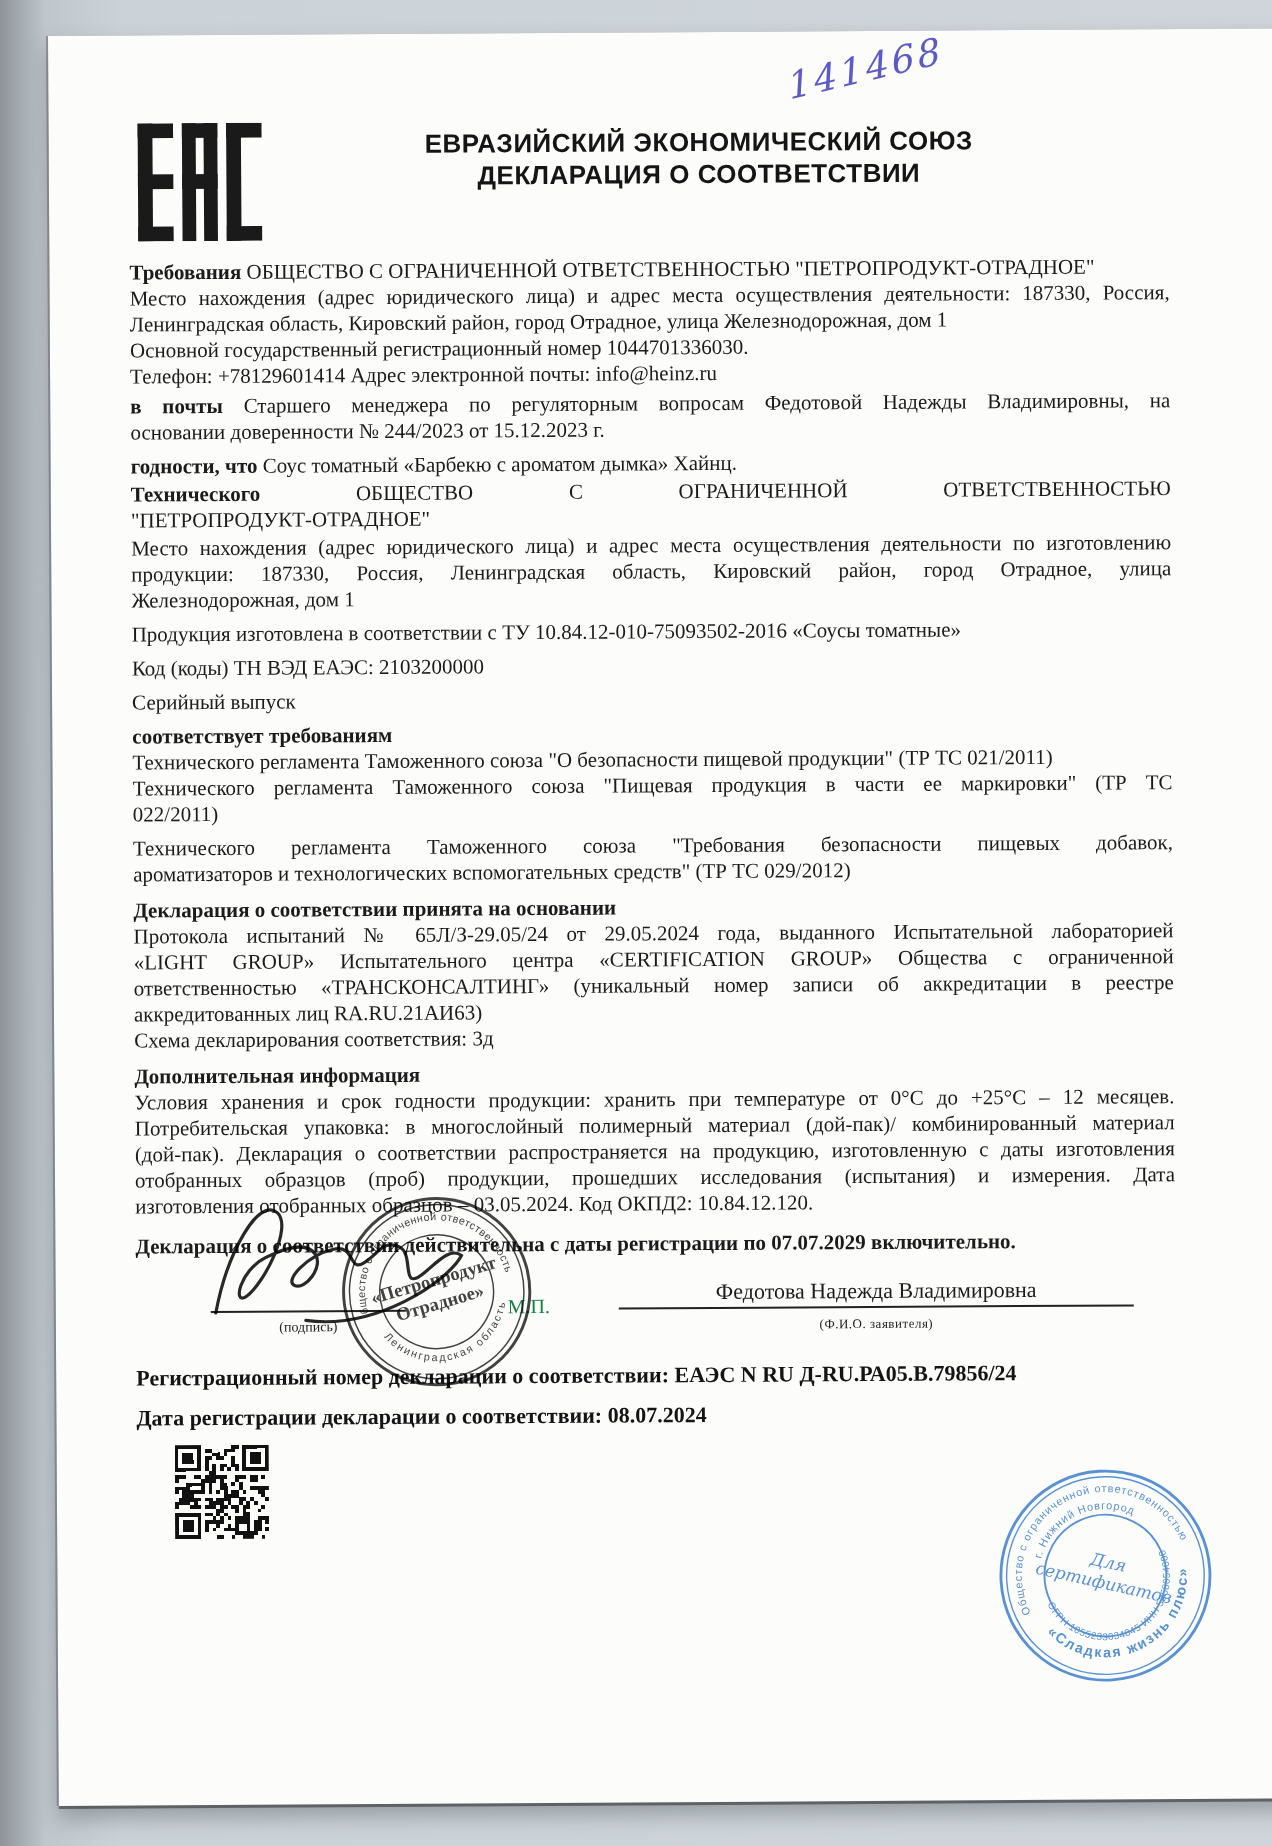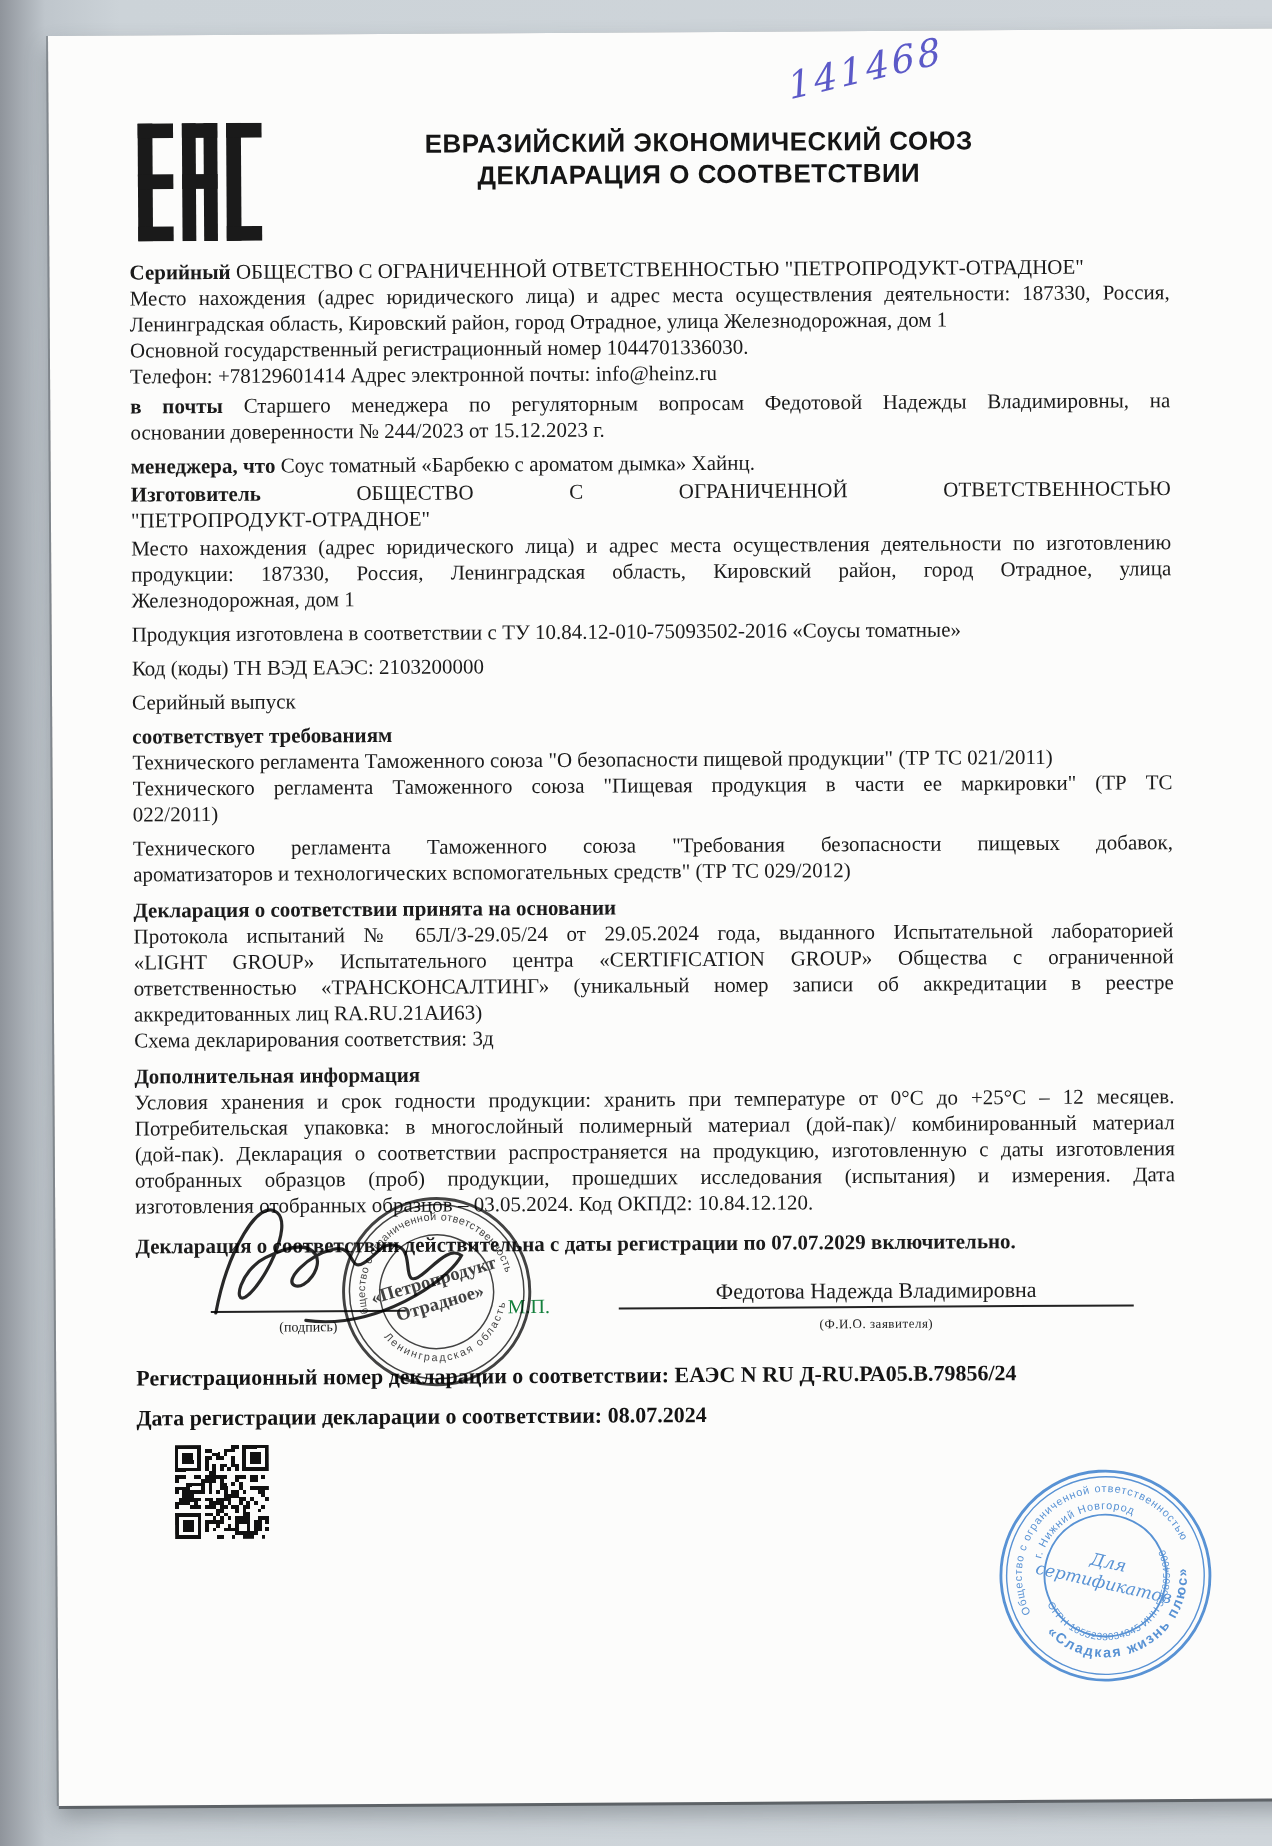--- a/index.html
+++ b/index.html
@@ -61,29 +61,29 @@
       </g>
     </svg>
 
     <div class="title">
       <div>ЕВРАЗИЙСКИЙ ЭКОНОМИЧЕСКИЙ СОЮЗ</div>
       <div>ДЕКЛАРАЦИЯ О СООТВЕТСТВИИ</div>
     </div>
 
     <div class="bodycol">
       <div id="body-lines">
-          <div class="ln"><b>Серийный</b> ОБЩЕСТВО С ОГРАНИЧЕННОЙ ОТВЕТСТВЕННОСТЬЮ "ПЕТРОПРОДУКТ-ОТРАДНОЕ"</div>
+          <div class="ln"><b>Требования</b> ОБЩЕСТВО С ОГРАНИЧЕННОЙ ОТВЕТСТВЕННОСТЬЮ "ПЕТРОПРОДУКТ-ОТРАДНОЕ"</div>
           <div class="ln just">Место нахождения (адрес юридического лица) и адрес места осуществления деятельности: 187330, Россия,</div>
           <div class="ln">Ленинградская область, Кировский район, город Отрадное, улица Железнодорожная, дом 1</div>
           <div class="ln">Основной государственный регистрационный номер 1044701336030.</div>
           <div class="ln">Телефон: +78129601414 Адрес электронной почты: info@heinz.ru</div>
           <div class="ln just" style="margin-top: 4px;"><b>в почты</b> Старшего менеджера по регуляторным вопросам Федотовой Надежды Владимировны, на</div>
           <div class="ln">основании доверенности № 244/2023 от 15.12.2023 г.</div>
-          <div class="ln" style="margin-top: 8px;"><b>менеджера, что</b> Соус томатный «Барбекю с ароматом дымка» Хайнц.</div>
-          <div class="ln just" style="margin-top: 2px;"><b>Изготовитель</b> ОБЩЕСТВО С ОГРАНИЧЕННОЙ ОТВЕТСТВЕННОСТЬЮ</div>
+          <div class="ln" style="margin-top: 8px;"><b>годности, что</b> Соус томатный «Барбекю с ароматом дымка» Хайнц.</div>
+          <div class="ln just" style="margin-top: 2px;"><b>Технического</b> ОБЩЕСТВО С ОГРАНИЧЕННОЙ ОТВЕТСТВЕННОСТЬЮ</div>
           <div class="ln">"ПЕТРОПРОДУКТ-ОТРАДНОЕ"</div>
           <div class="ln just" style="margin-top: 2px;">Место нахождения (адрес юридического лица) и адрес места осуществления деятельности по изготовлению</div>
           <div class="ln just">продукции: 187330, Россия, Ленинградская область, Кировский район, город Отрадное, улица</div>
           <div class="ln">Железнодорожная, дом 1</div>
           <div class="ln" style="margin-top: 8px;">Продукция изготовлена в соответствии с ТУ 10.84.12-010-75093502-2016 «Соусы томатные»</div>
           <div class="ln" style="margin-top: 8px;">Код (коды) ТН ВЭД ЕАЭС: 2103200000</div>
           <div class="ln" style="margin-top: 8px;">Серийный выпуск</div>
           <div class="ln" style="margin-top: 8px;"><b>соответствует требованиям</b></div>
           <div class="ln">Технического регламента Таможенного союза "О безопасности пищевой продукции" (ТР ТС 021/2011)</div>
           <div class="ln just">Технического регламента Таможенного союза "Пищевая продукция в части ее маркировки" (ТР ТС</div>

